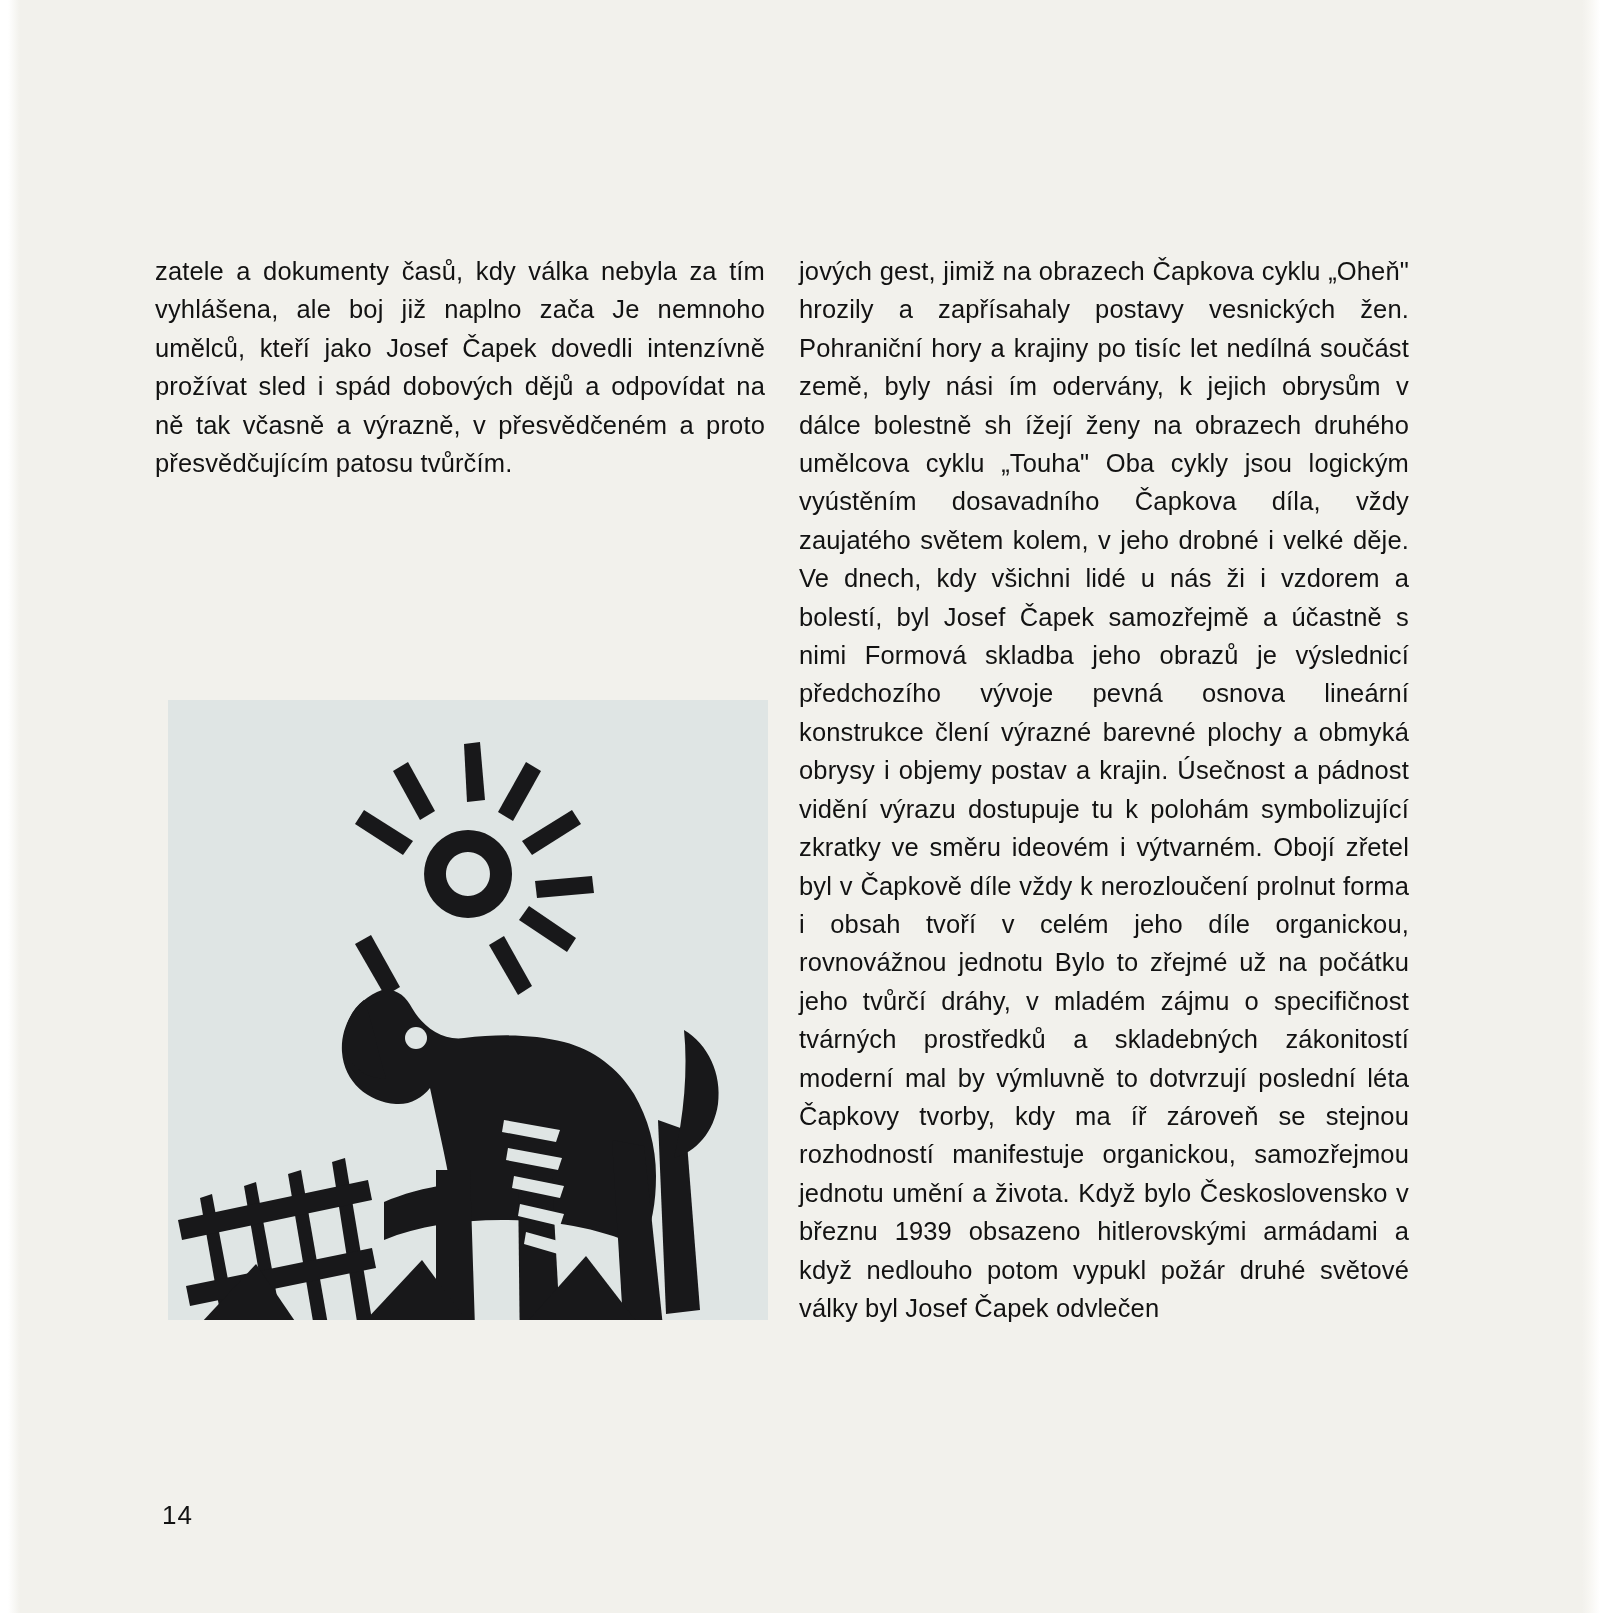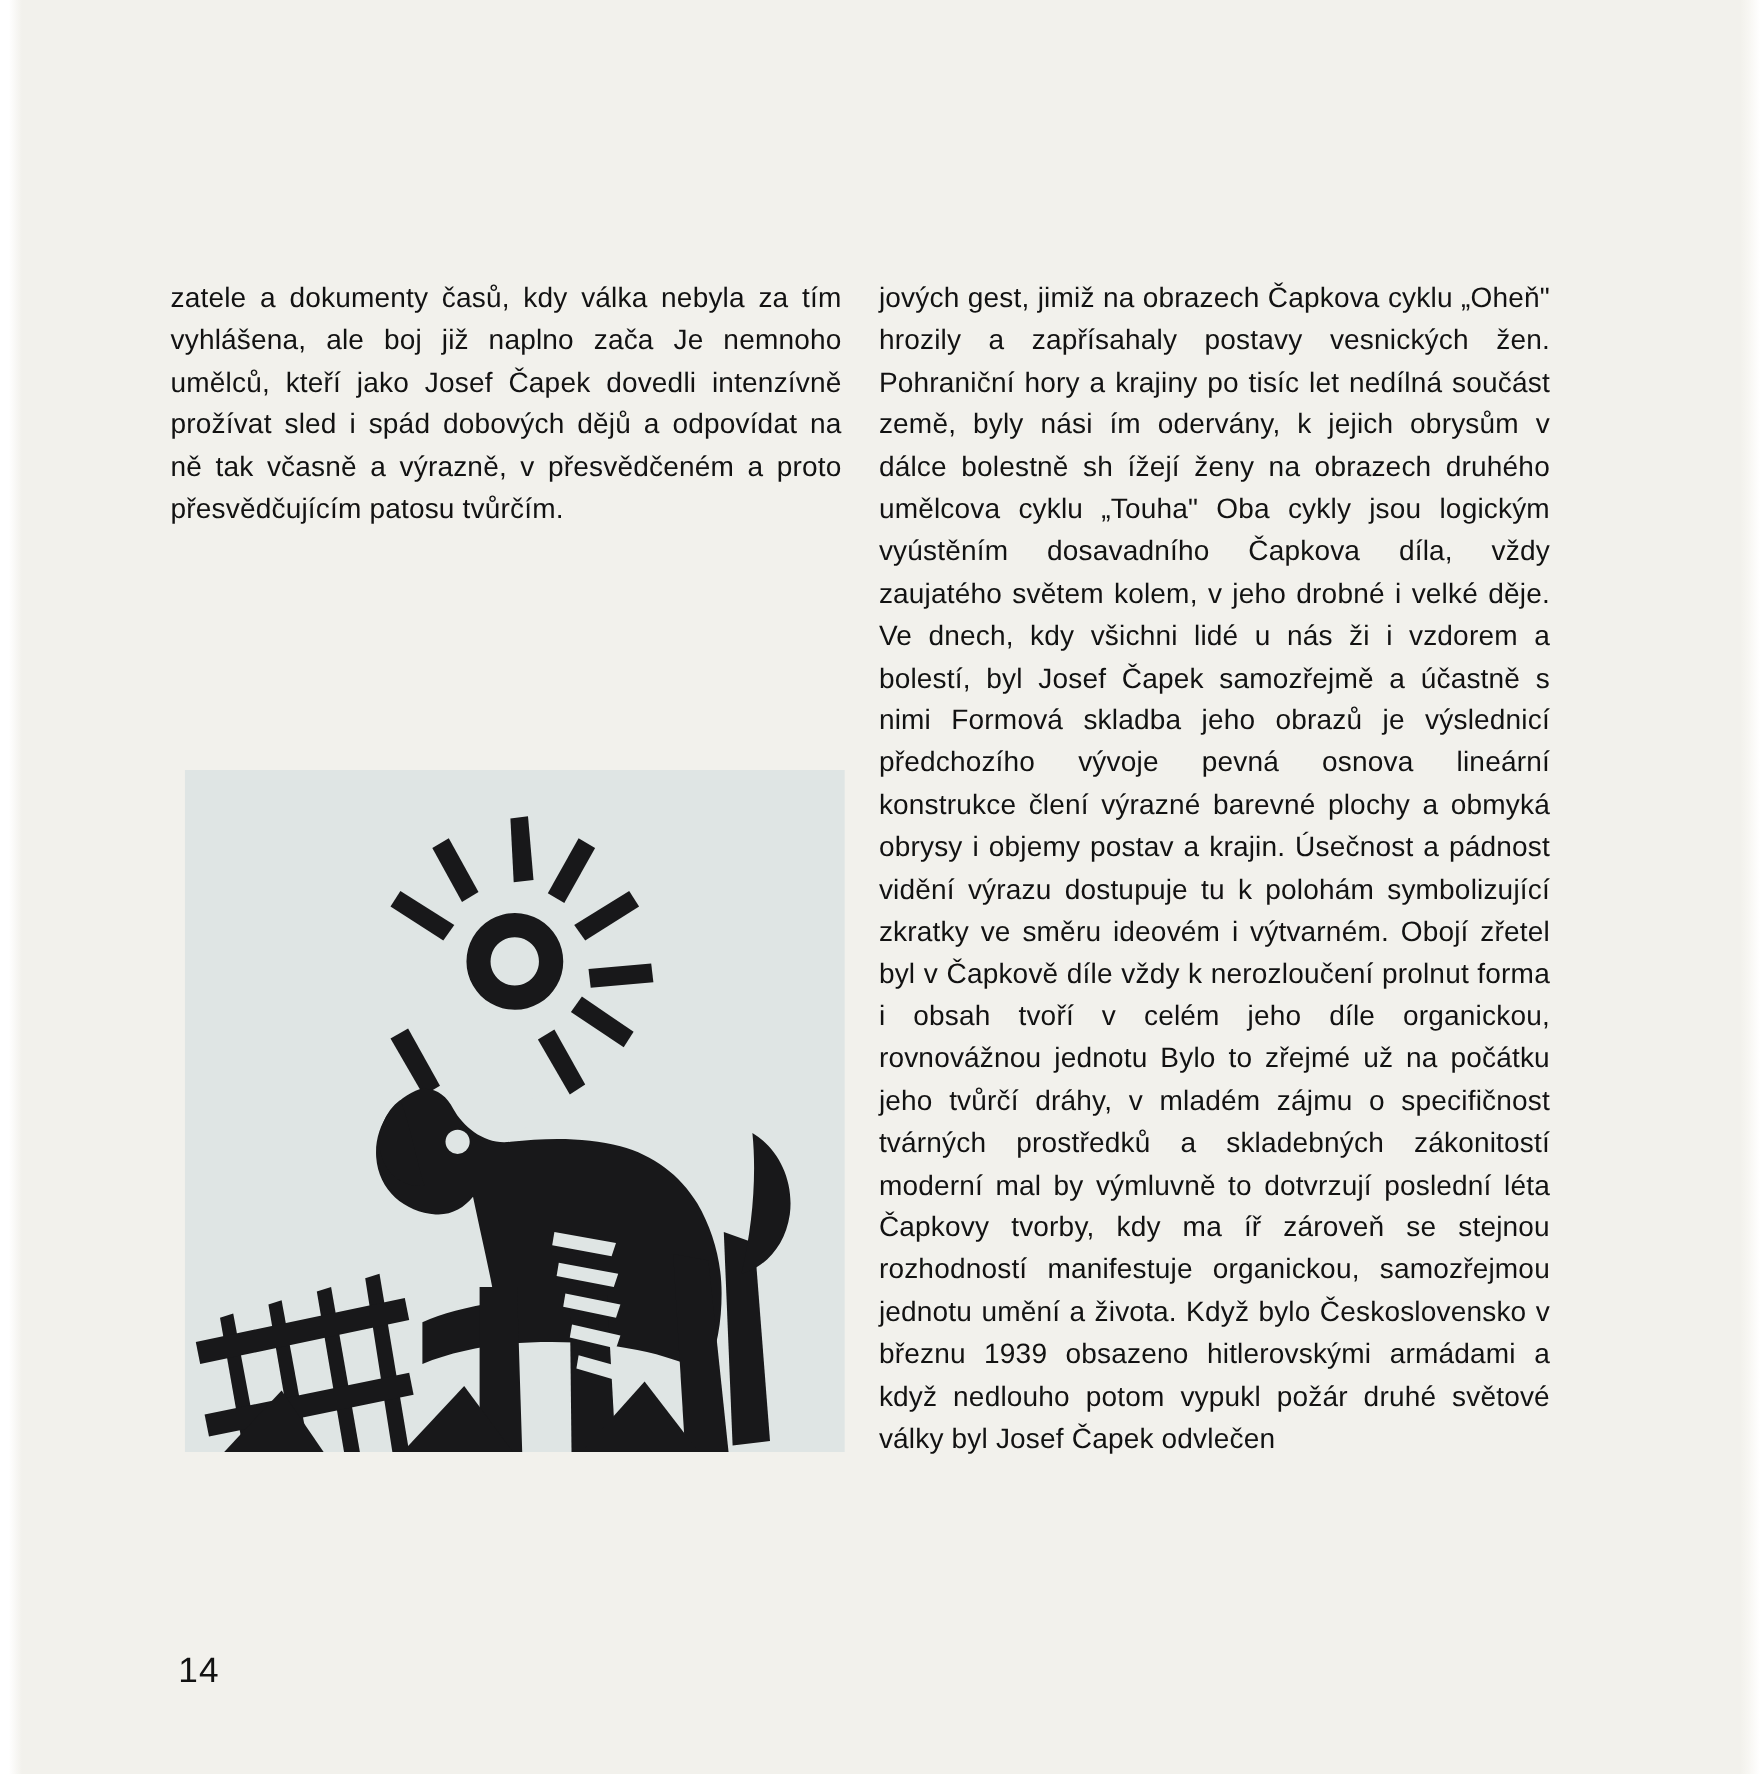--- a/index.html
+++ b/index.html
@@ -68,21 +68,21 @@
     top: 700px;
     width: 600px;
     height: 620px;
   }
   .figure svg { display: block; }
 
   .folio {
     position: absolute;
     left: 162px;
     top: 1500px;
-    font-size: 32px;
+    font-size: 26px;
     color: #121212;
     letter-spacing: 1px;
   }
 </style>
 </head>
 <body>
 
 <div class="page">
 
   <div class="columns">

